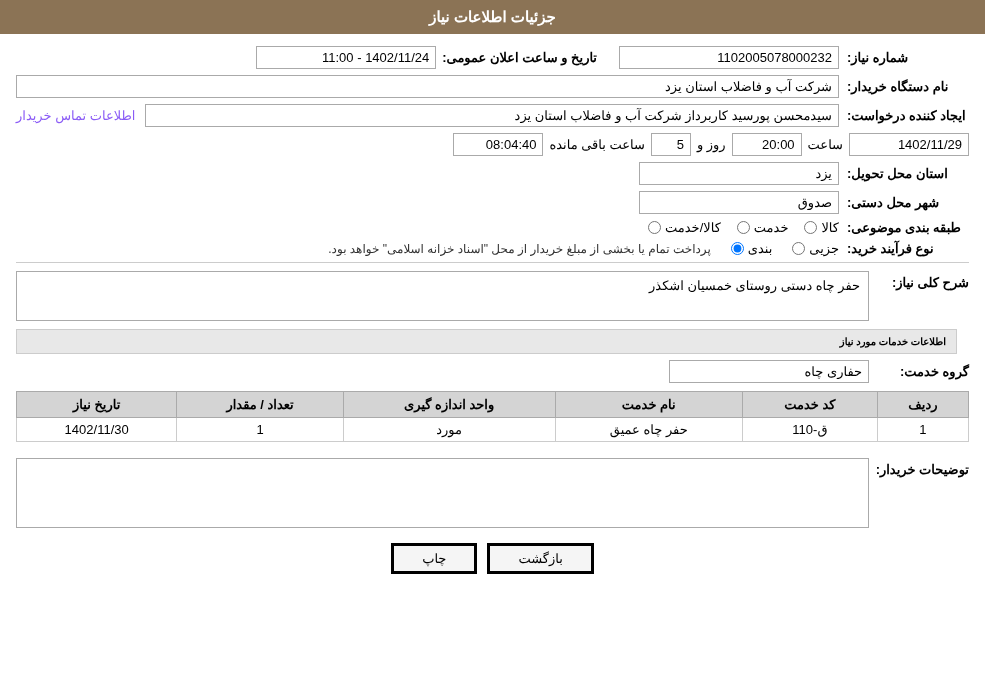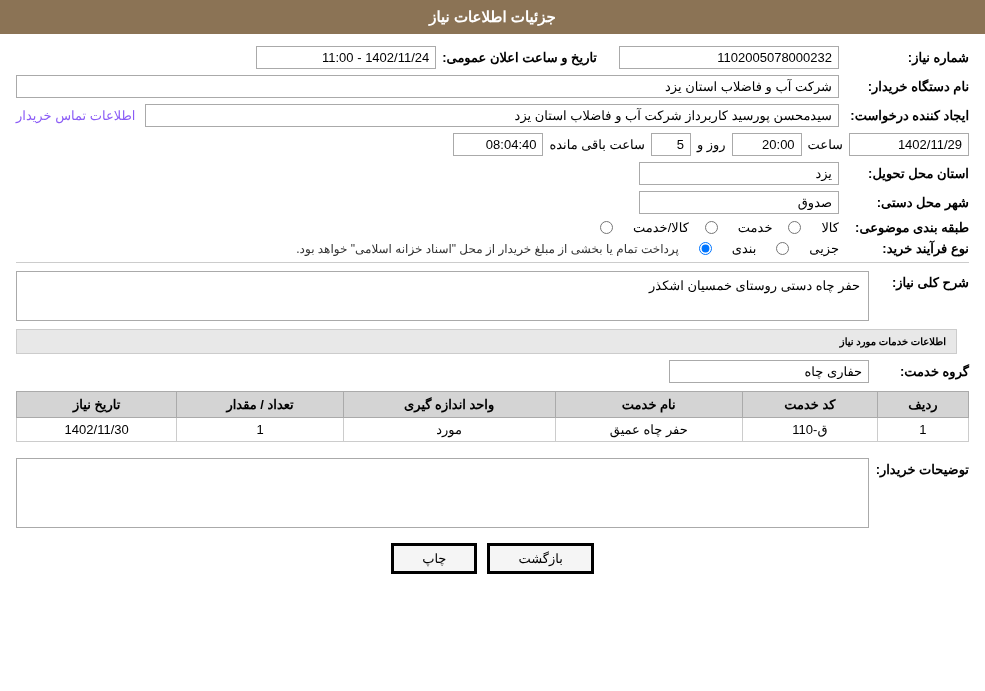--- a/index.html
+++ b/index.html
@@ -42,21 +42,21 @@
       text-decoration: none;
     }
     .radio-group {
       display: inline-flex;
       gap: 16px;
       align-items: center;
     }
     .radio-item {
       display: flex;
       align-items: center;
-      gap: 20px;
+      gap: 4px;
     }
     .process-type-row {
       display: flex;
       align-items: center;
       gap: 8px;
     }
     .section-header {
       background: #e8e8e8;
       border: 1px solid #ccc;
       padding: 6px 10px;
@@ -153,21 +153,21 @@
       direction: rtl;
       width: 100%;
     }
     .field-row {
       display: flex;
       align-items: center;
       margin-bottom: 4px;
     }
     .field-label {
       font-weight: bold;
-      text-align: right;
+      text-align: left;
       width: 130px;
       flex-shrink: 0;
       padding-left: 8px;
     }
     .field-value {
       flex: 1;
     }
     .inline-fields {
       display: flex;
       align-items: center;

